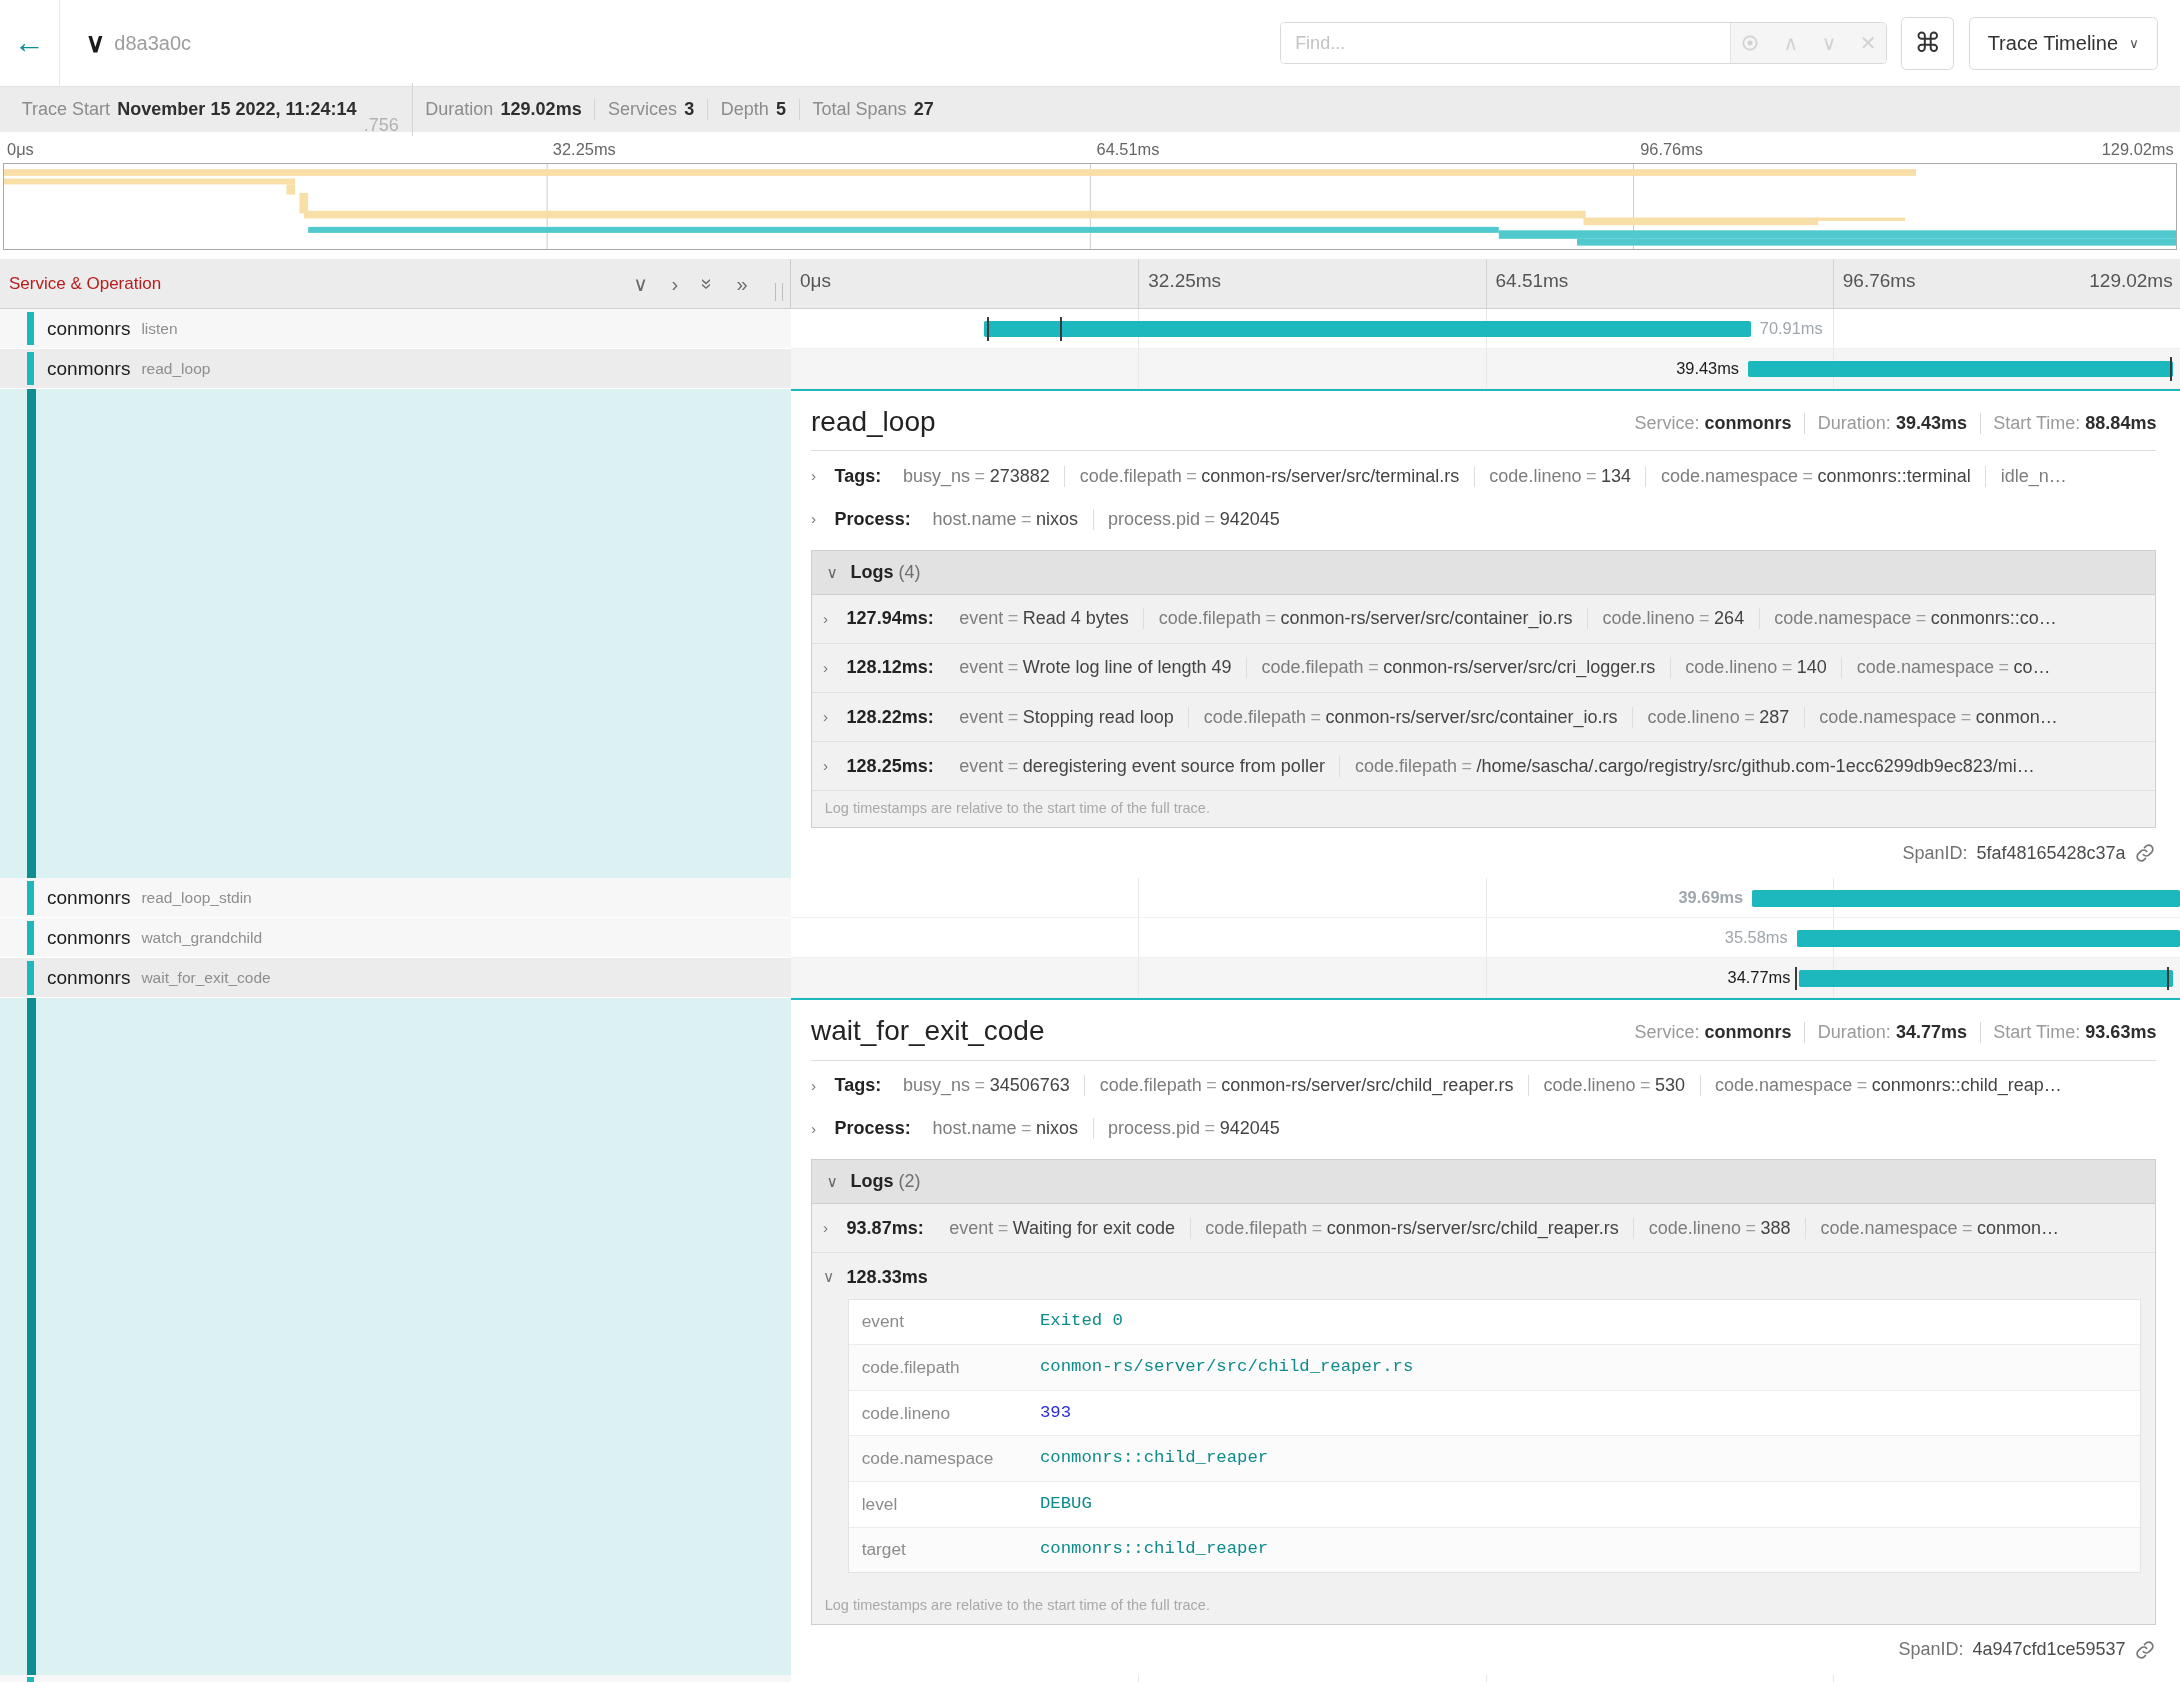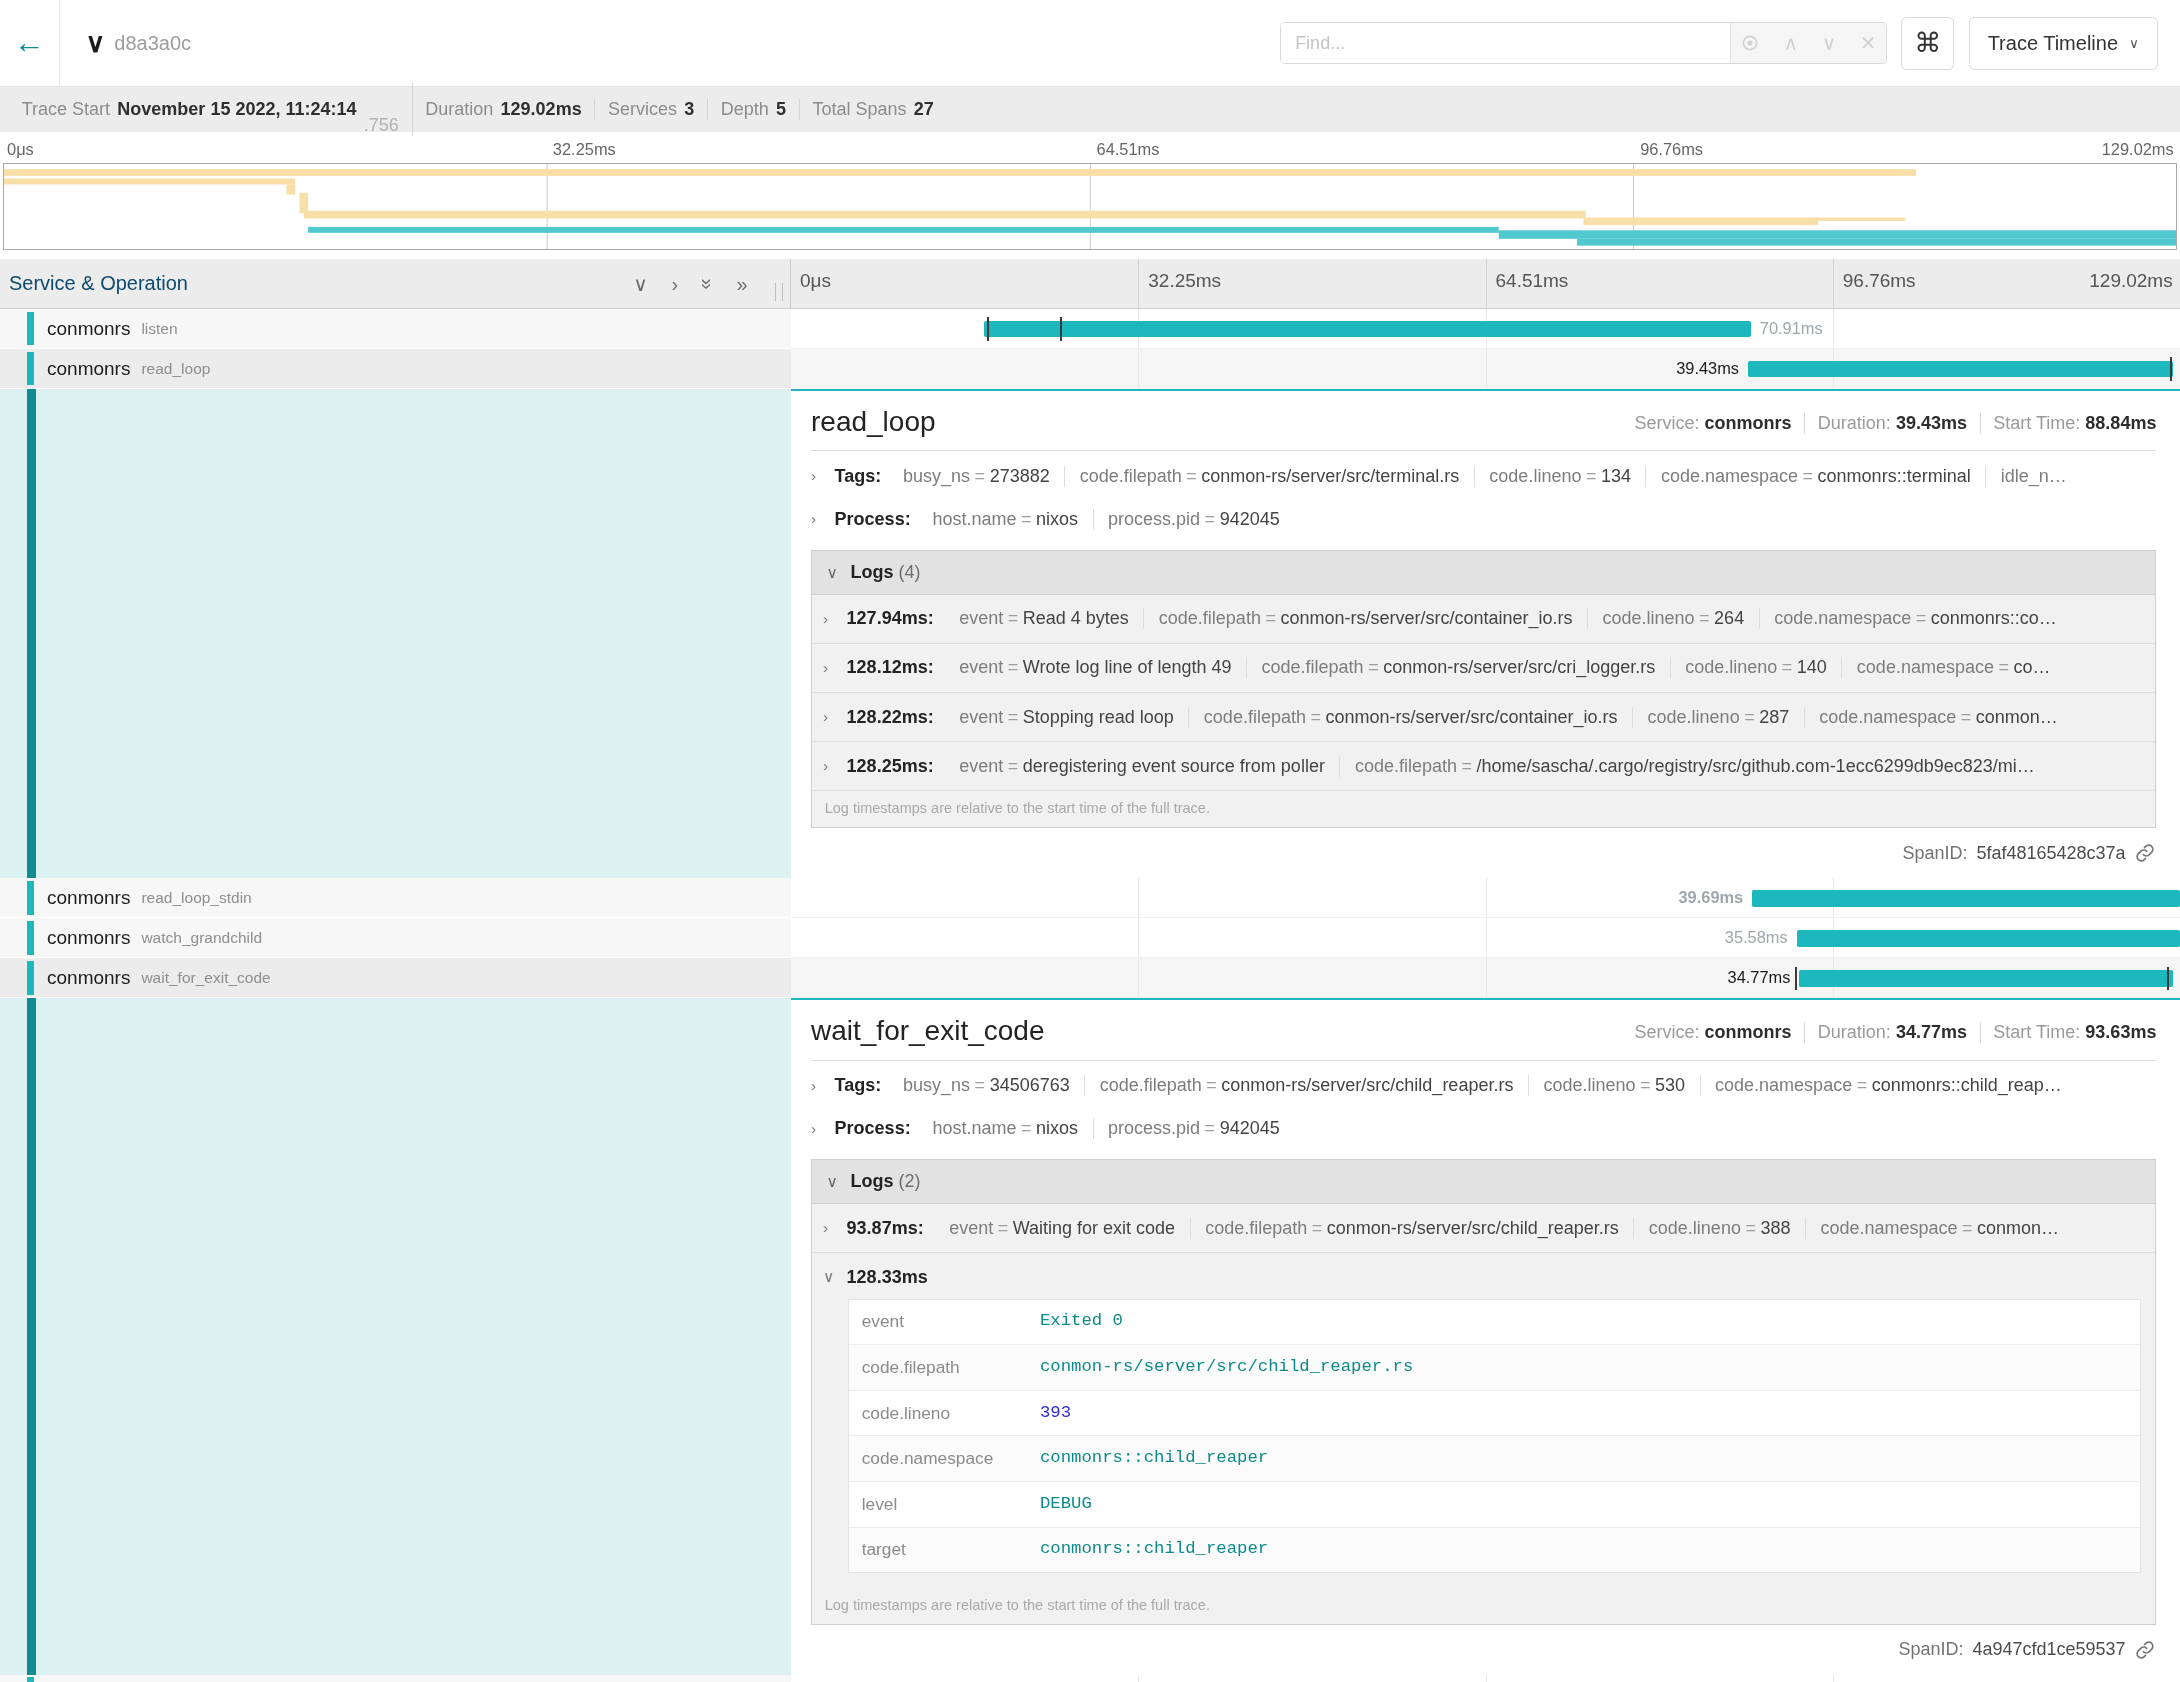--- a/index.html
+++ b/index.html
@@ -35,21 +35,21 @@
   .ib-item .dim { color:#b2b2b2;margin-top:32px; }
   
   .minimap { padding:5.5px 2.7px 9px 2.7px; background:#fff; }
   .mm-ticks { position:relative; height:25.5px; font-size:16.4px; color:#666; }
   .mm-ticks span { position:absolute; top:2.7px; }
   .mm-canvas { position:relative; height:87px; border:0.9px solid #a9a9a9; background:#fff; }
   .mm-canvas svg { display:block; width:100%; height:100%; }
   
   .thead { display:flex; height:50px; background:#ececec; border-bottom:0.9px solid #cfcfcf; }
   .th-left { width:791px; display:flex; align-items:center; padding:0 7.3px 0 9px; border-right:0.9px solid #cccccc; position:relative; }
-  .th-title { font-size:20px; color:#0c4a6e;text-align:center; }
+  .th-title { font-size:17px; color:#b91c1c;text-align:center; }
   .th-icons { margin-left:auto; display:flex; align-items:center; gap:23.6px; color:#6c6c6c; padding-right:35px; }
   .th-ic { font-size:20px; cursor:pointer; line-height:1; }
   .rot90 { display:inline-block; transform:rotate(90deg); }
   .th-resizer { position:absolute; right:7.3px; top:23.6px; width:7.3px; height:18px;
     border-left:1.8px solid #bdbdbd; border-right:1.8px solid #bdbdbd; cursor:col-resize; }
   .th-right { flex:1; position:relative; display:flex; font-size:19px; color:#555; }
   .th-cell { width:25%; padding:11px 0 0 9px; }
   .th-cell + .th-cell { border-left:0.9px solid #d2d2d2; }
   .th-last { position:relative; }
   .th-endlabel { position:absolute; right:7.3px; top:11px; }

